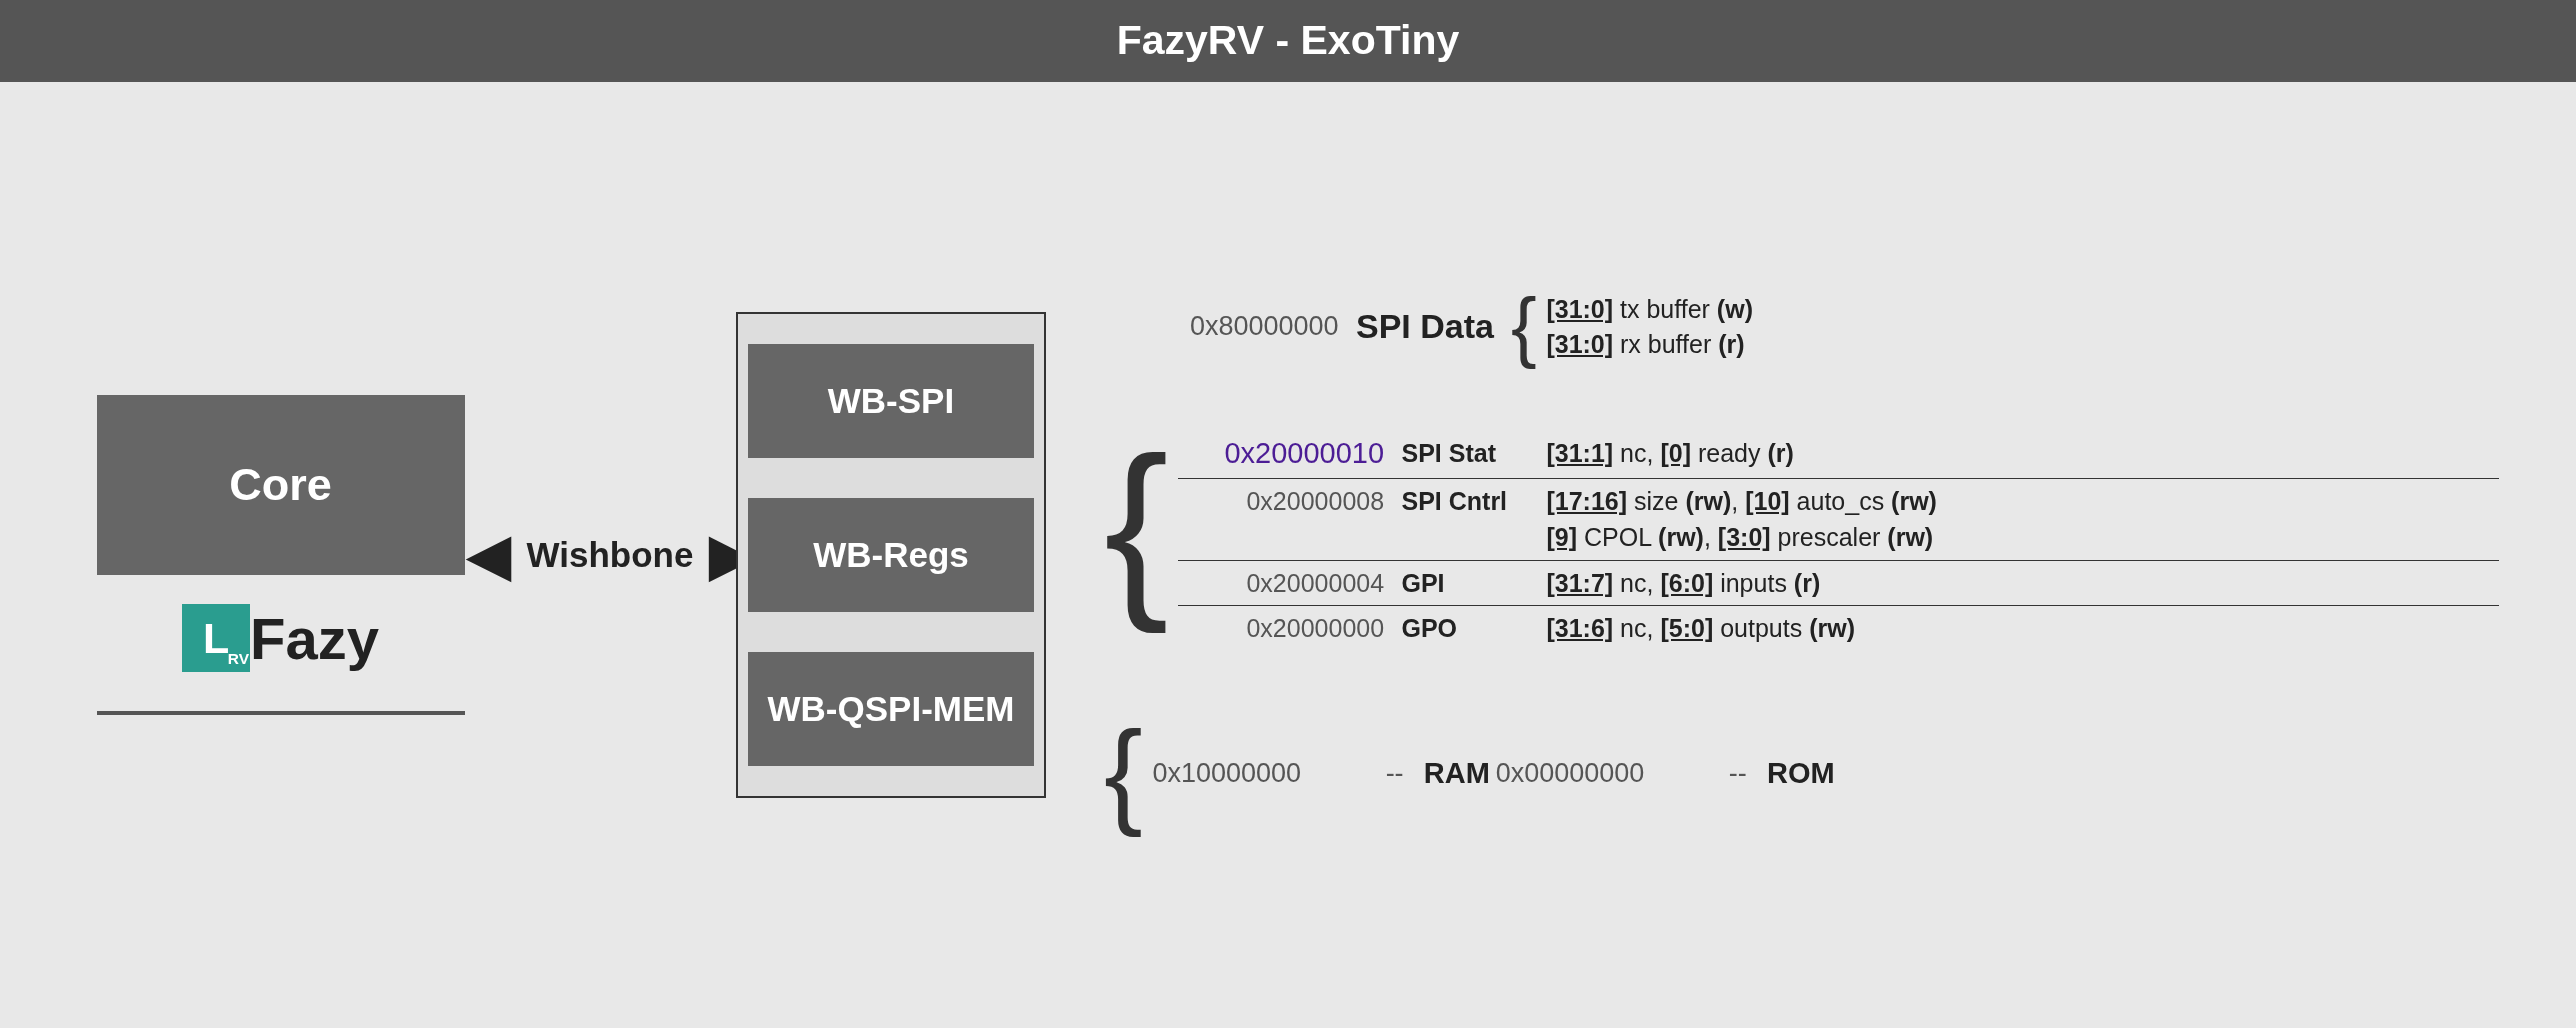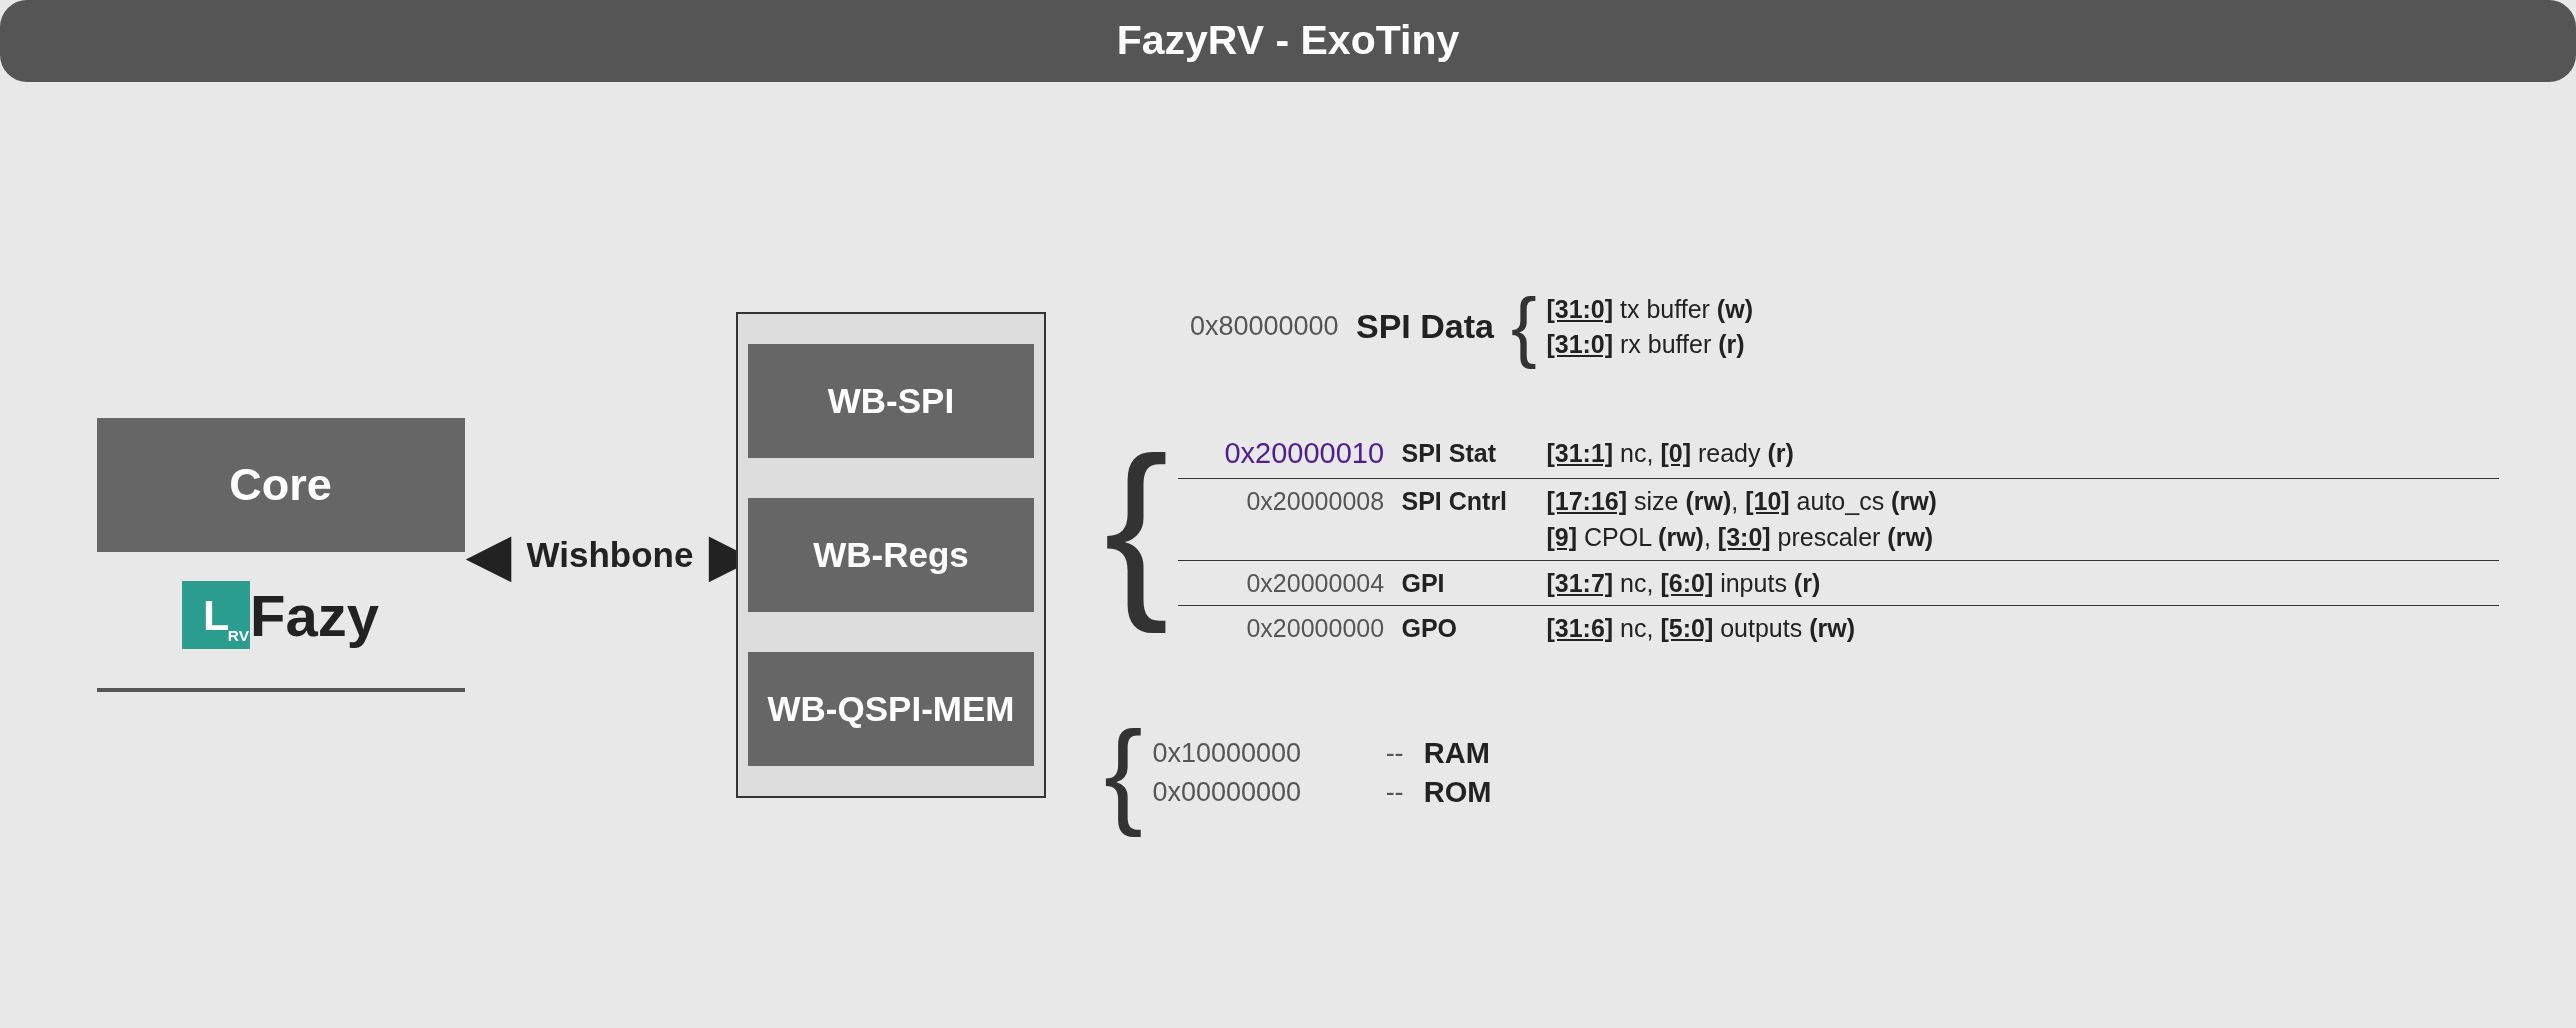--- a/index.html
+++ b/index.html
@@ -18,21 +18,20 @@
       flex-direction: column;
     }
     .title-bar {
       background: #555;
       color: #fff;
       text-align: center;
       font-size: 41px;
       font-weight: bold;
       padding: 17.4px 0;
       width: 100%;
-      border-radius: 27px;
     }
     .main-content {
       flex: 1;
       display: flex;
       align-items: center;
       justify-content: center;
       padding: 39px 77px;
       gap: 0;
     }
 
@@ -44,21 +43,21 @@
       gap: 29px;
       width: 407px;
       flex-shrink: 0;
     }
     .core-box {
       background: #666;
       color: #fff;
       font-size: 45px;
       font-weight: bold;
       width: 368px;
-      height: 134px;
+      height: 180px;
       display: flex;
       align-items: center;
       justify-content: center;
     }
     .logo-area {
       display: flex;
       align-items: center;
       gap: 0;
     }
     .logo-l-box {
@@ -250,21 +249,21 @@
     }
     .brace-medium {
       font-size: 116px;
       color: #333;
       line-height: 1;
       font-weight: 100;
       margin-right: 9.7px;
     }
     .qspi-rows {
       display: flex;
-      flex-direction: column;
+      flex-direction: row;
       gap: 5.8px;
     }
     .qspi-row {
       display: flex;
       align-items: center;
       gap: 9.7px;
       font-size: 27px;
     }
     .qspi-addr {
       color: #555;

